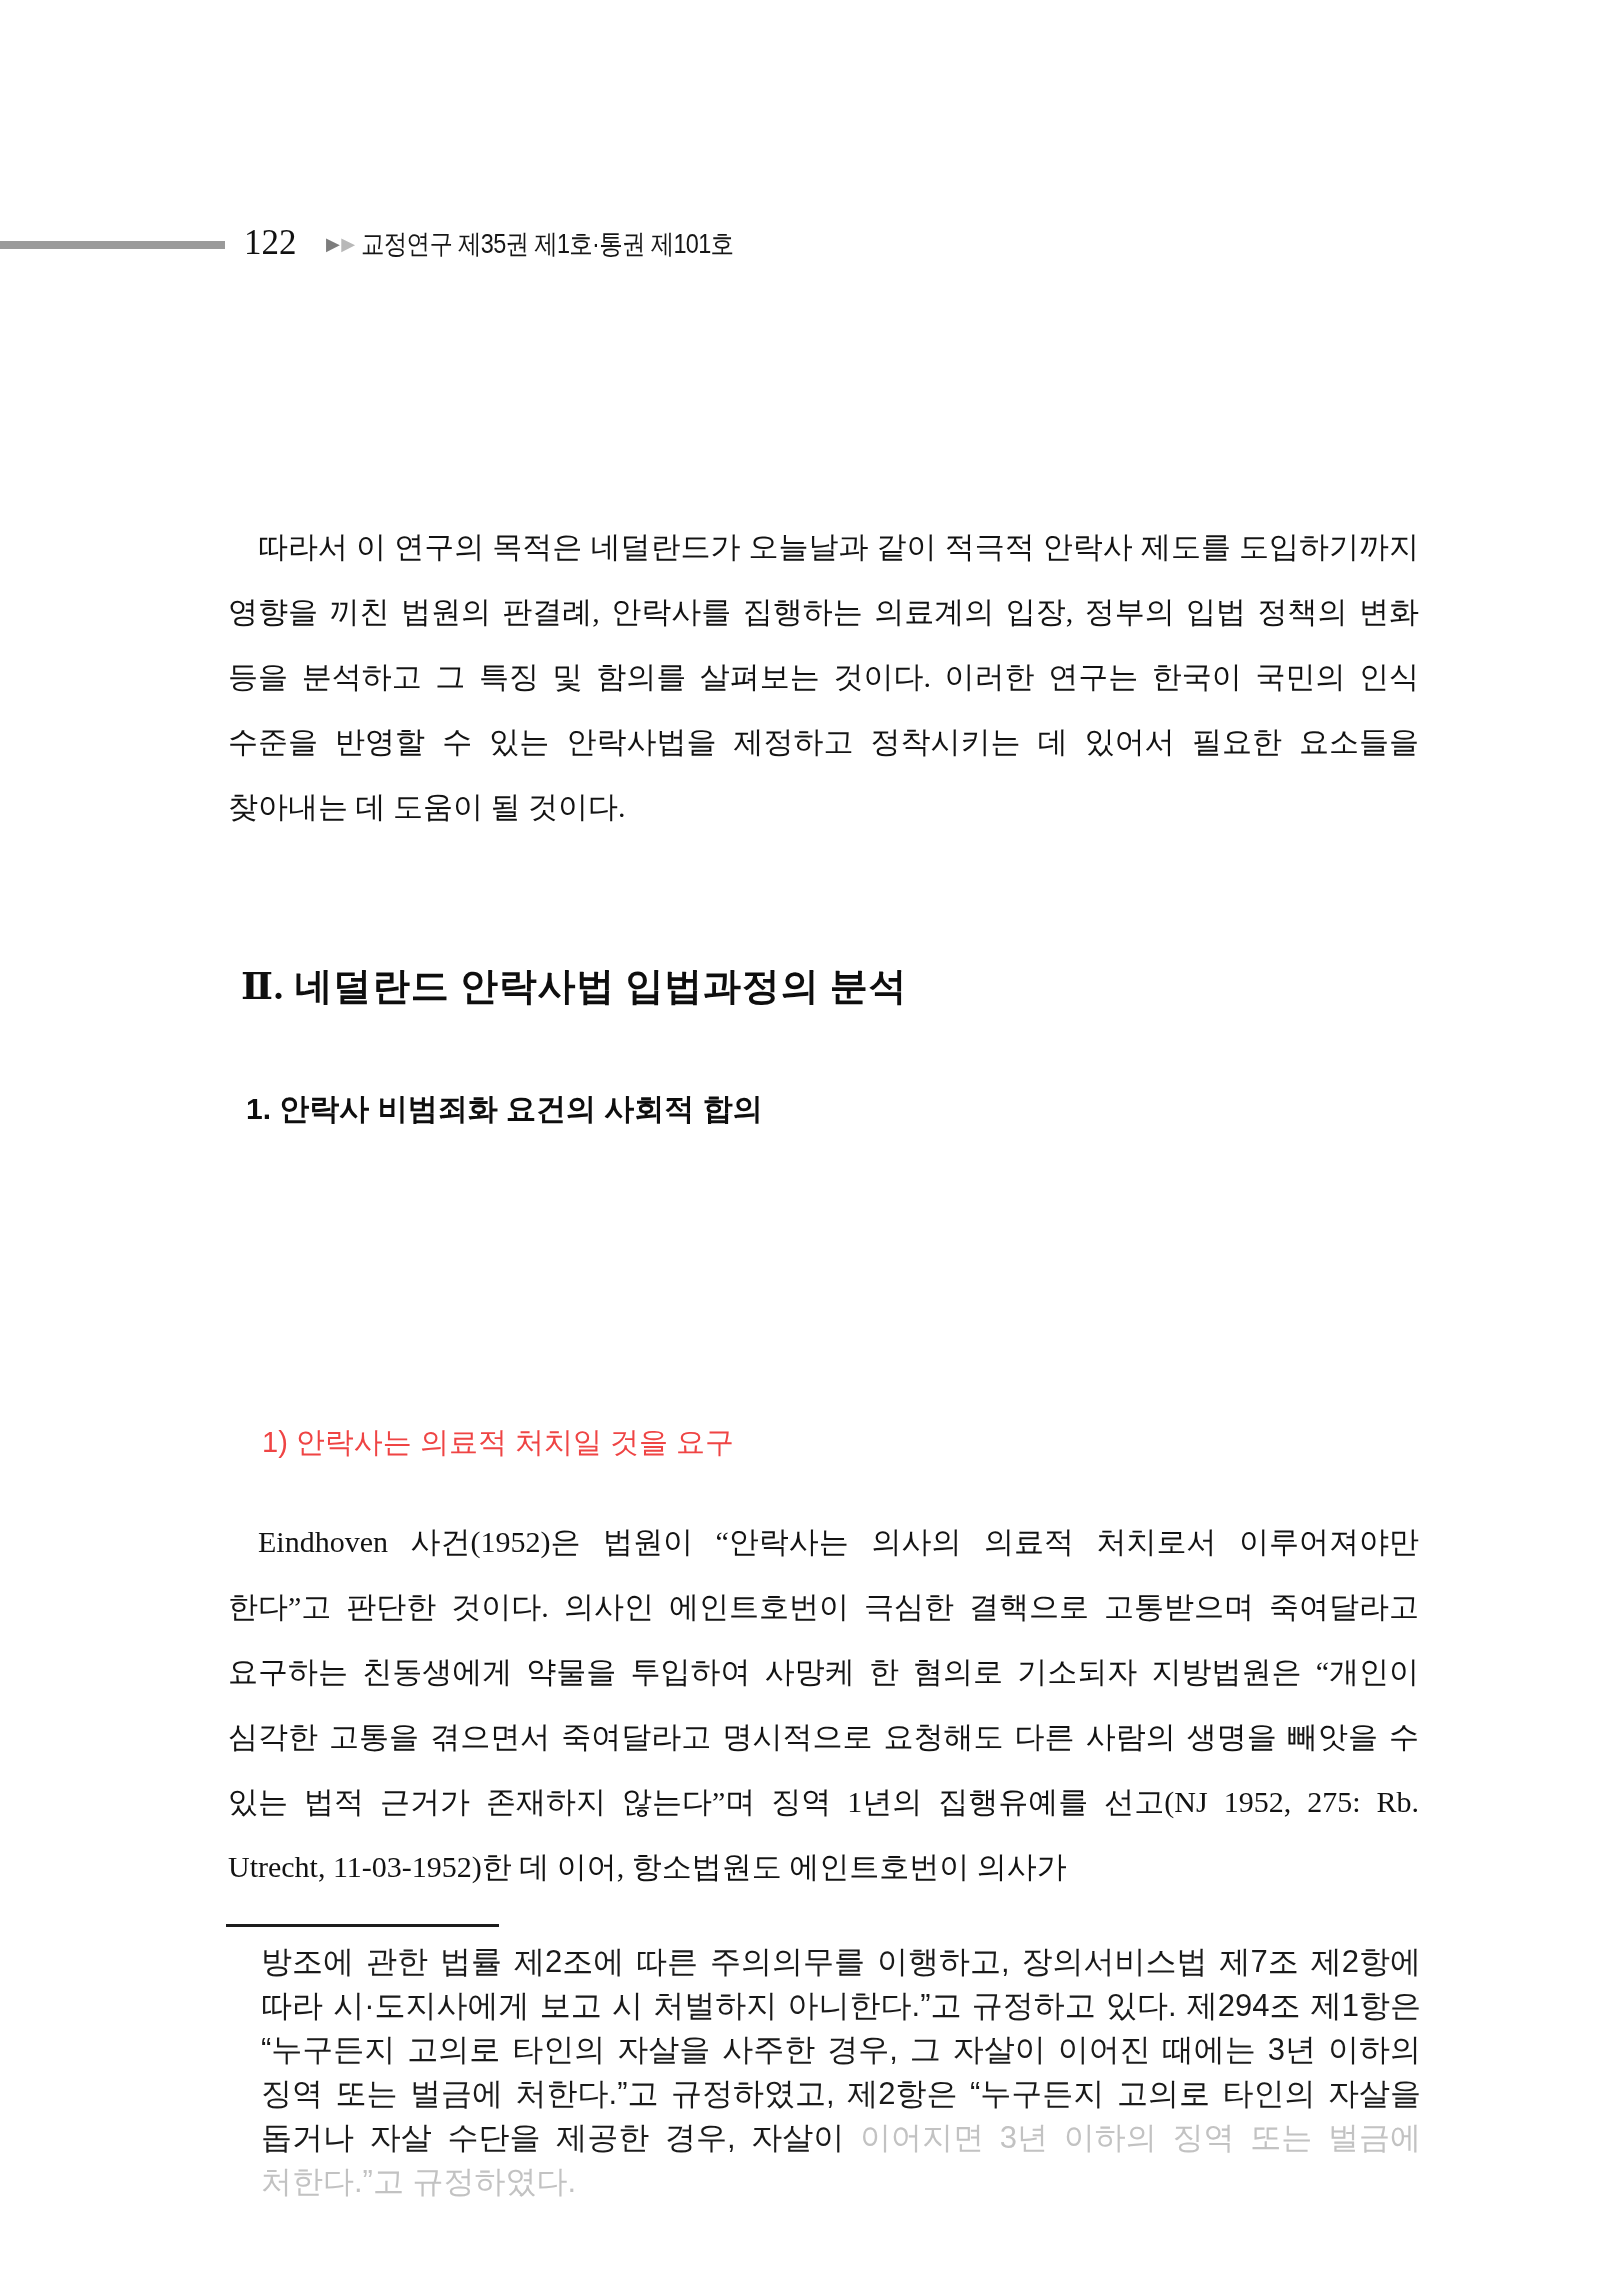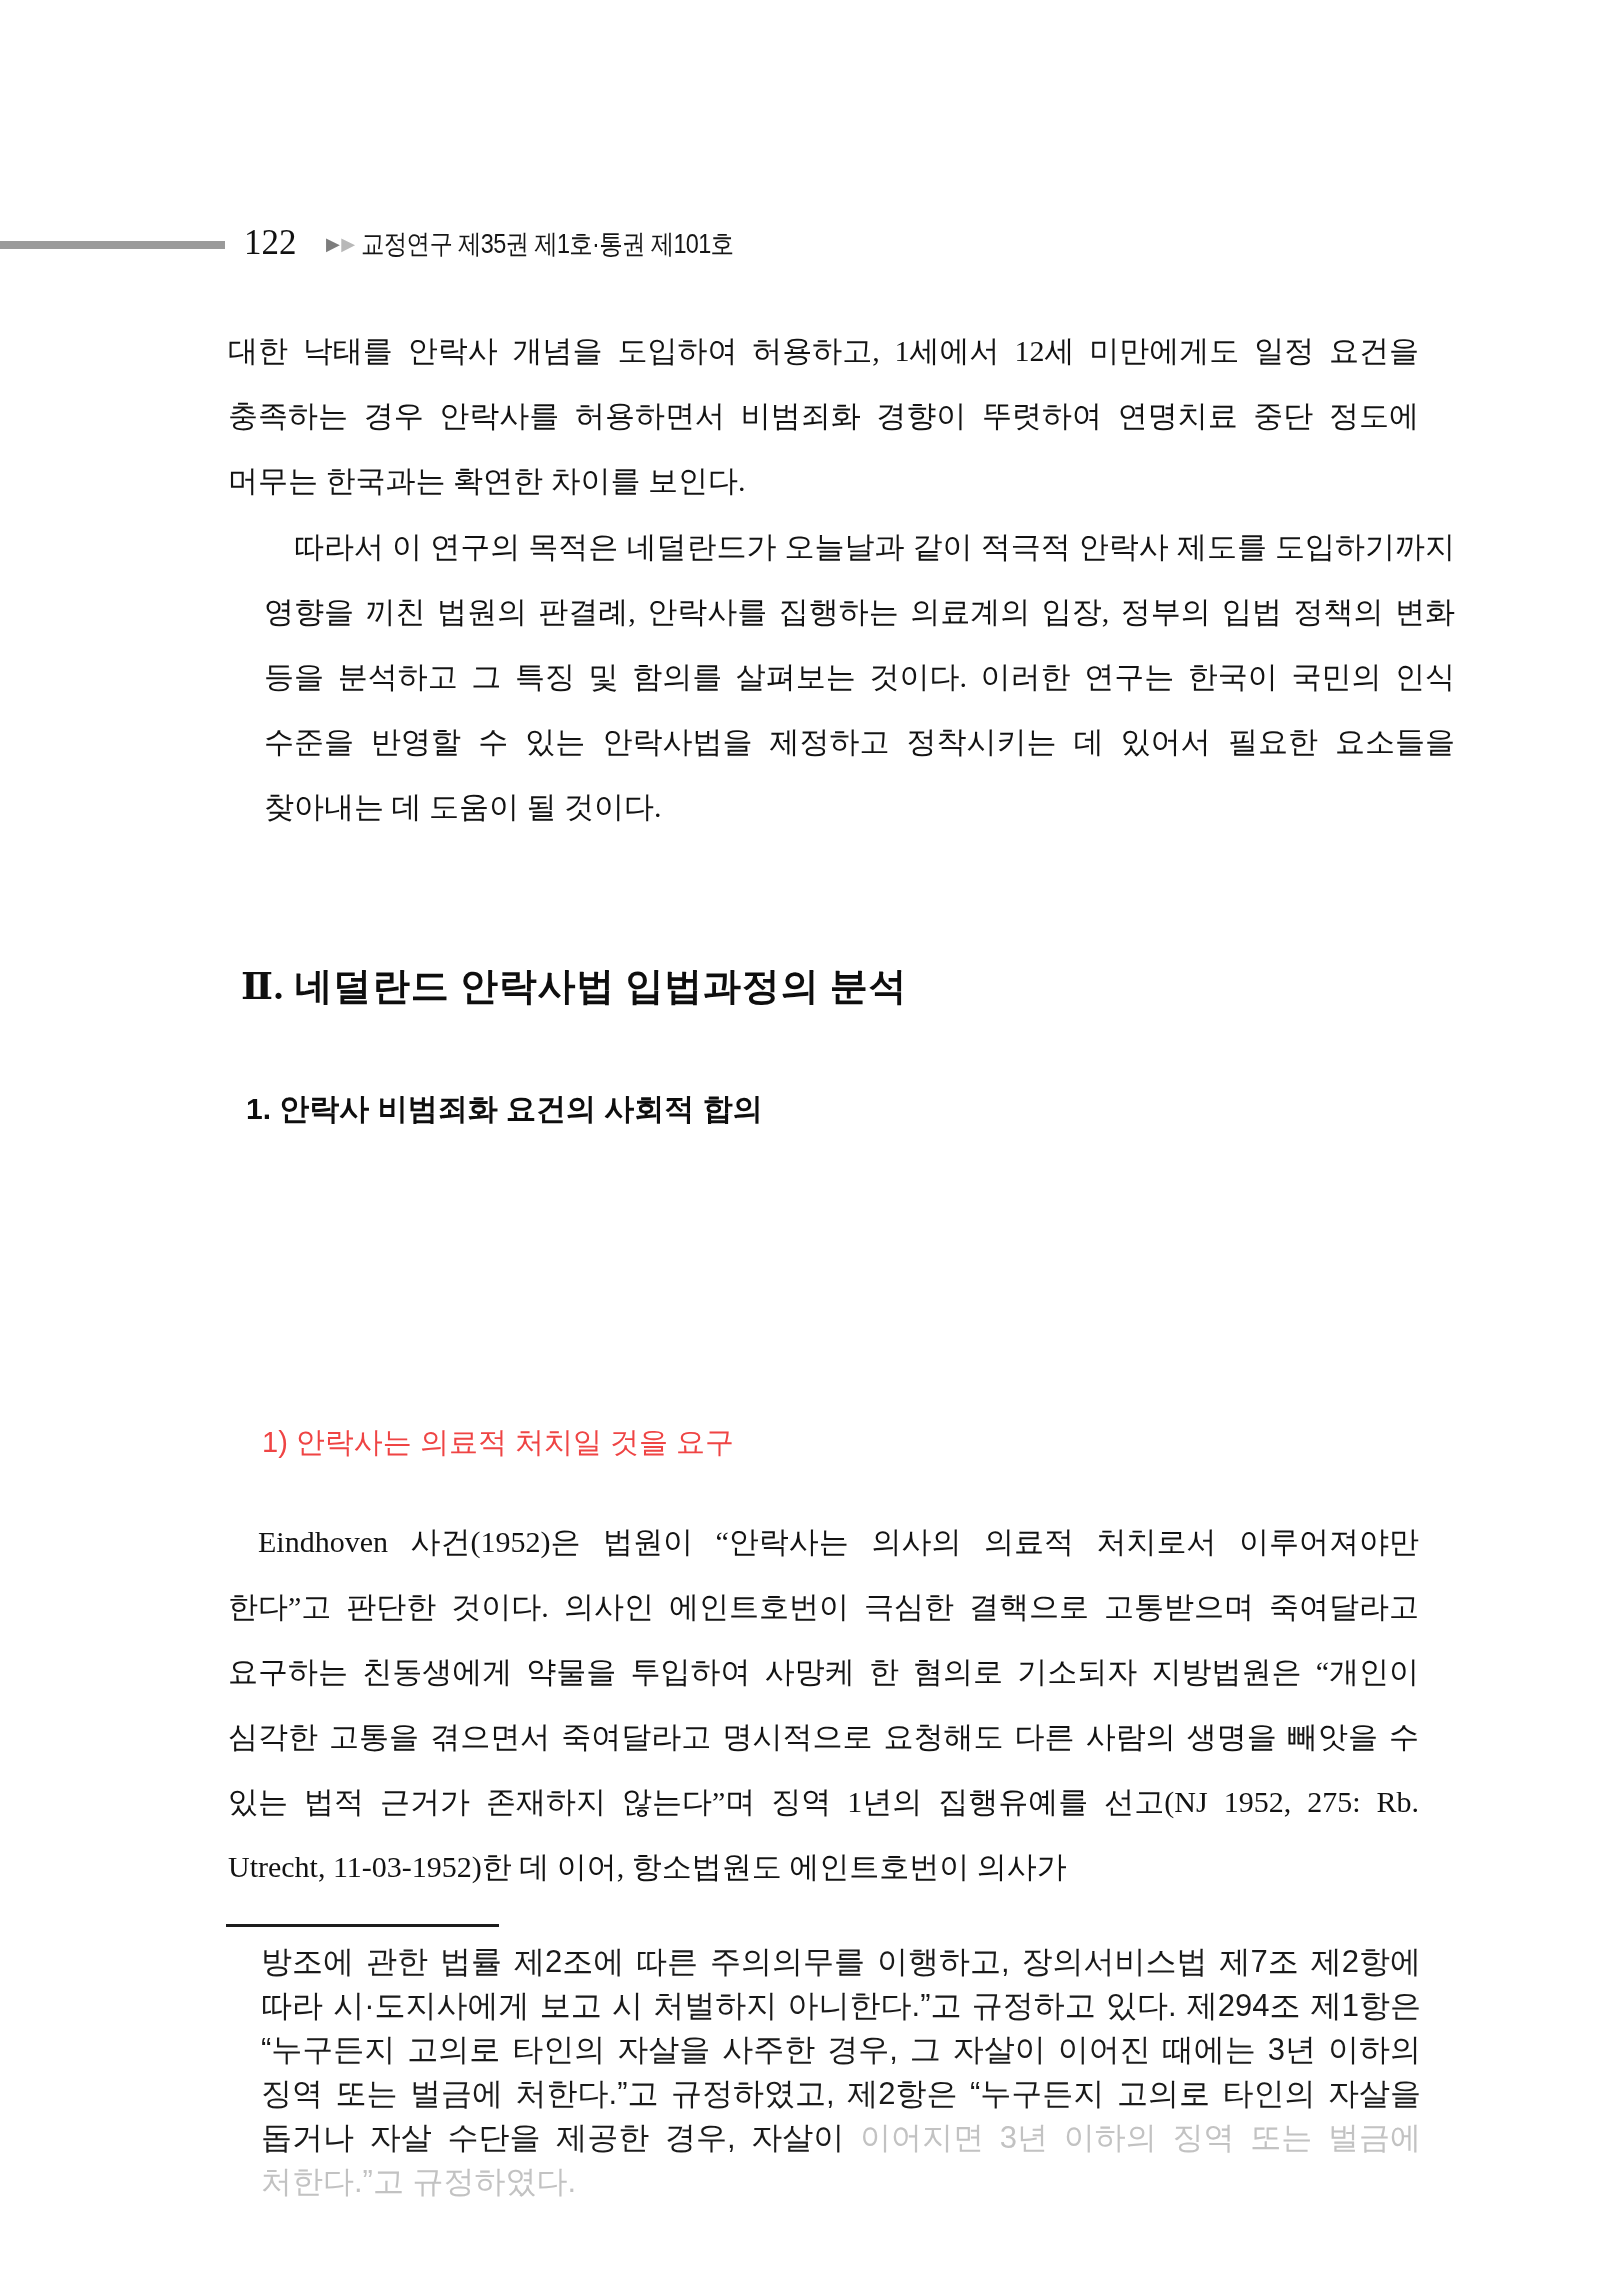--- a/index.html
+++ b/index.html
@@ -55,21 +55,21 @@
     margin:0;
     font-size:30px;
     line-height:65px;
     text-align:justify;
     color:#131313;
     word-break:keep-all;
     overflow-wrap:break-word;
   }
   .bodypara.indent{ text-indent:30px; }
   .p1{ top:318px; }
-  .p2{ top:514px;margin-left:36px; }
+  .p2{ top:514px; }
   .p3{ top:1175px; }
   .p4{ top:1509px; }
   
   .h-chapter{
     position:absolute;
     left:229px; top:947px;
     margin:12px;
     font-family:"Liberation Serif","DejaVu Serif",serif;
     font-size:38px; line-height:55px;
     font-weight:bold;
@@ -134,21 +134,20 @@
 </head>
 <body>
 
 <div class="page">
 
   <div class="head-rule"></div>
   <span class="pagenum">122</span>
   <span class="head-marks"><span class="tri1">▶</span><span class="tri2">▶</span></span>
   <span class="jtitle">교정연구 제35권 제1호·통권 제101호</span>
 
-  <p class="bodypara p1">대한 낙태를 안락사 개념을 도입하여 허용하고, 1세에서 12세 미만에게도 일정 요건을 충족하는 경우 안락사를 허용하면서 비범죄화 경향이 뚜렷하여 연명치료 중단 정도에 머무는 한국과는 확연한 차이를 보인다.</p>
   <p class="bodypara p2 indent">따라서 이 연구의 목적은 네덜란드가 오늘날과 같이 적극적 안락사 제도를 도입하기까지 영향을 끼친 법원의 판결례, 안락사를 집행하는 의료계의 입장, 정부의 입법 정책의 변화 등을 분석하고 그 특징 및 함의를 살펴보는 것이다. 이러한 연구는 한국이 국민의 인식 수준을 반영할 수 있는 안락사법을 제정하고 정착시키는 데 있어서 필요한 요소들을 찾아내는 데 도움이 될 것이다.</p>
 
   <h1 class="h-chapter">Ⅱ. 네덜란드 안락사법 입법과정의 분석</h1>
 
   <h2 class="h-section">1. 안락사 비범죄화 요건의 사회적 합의</h2>
 
 
   <h3 class="h-sub">1) 안락사는 의료적 처치일 것을 요구</h3>
 
   <p class="bodypara p4 indent">Eindhoven 사건(1952)은 법원이 “안락사는 의사의 의료적 처치로서 이루어져야만 한다”고 판단한 것이다. 의사인 에인트호번이 극심한 결핵으로 고통받으며 죽여달라고 요구하는 친동생에게 약물을 투입하여 사망케 한 혐의로 기소되자 지방법원은 “개인이 심각한 고통을 겪으면서 죽여달라고 명시적으로 요청해도 다른 사람의 생명을 빼앗을 수 있는 법적 근거가 존재하지 않는다”며 징역 1년의 집행유예를 선고(NJ 1952, 275: Rb. Utrecht, 11-03-1952)한 데 이어, 항소법원도 에인트호번이 의사가</p>

